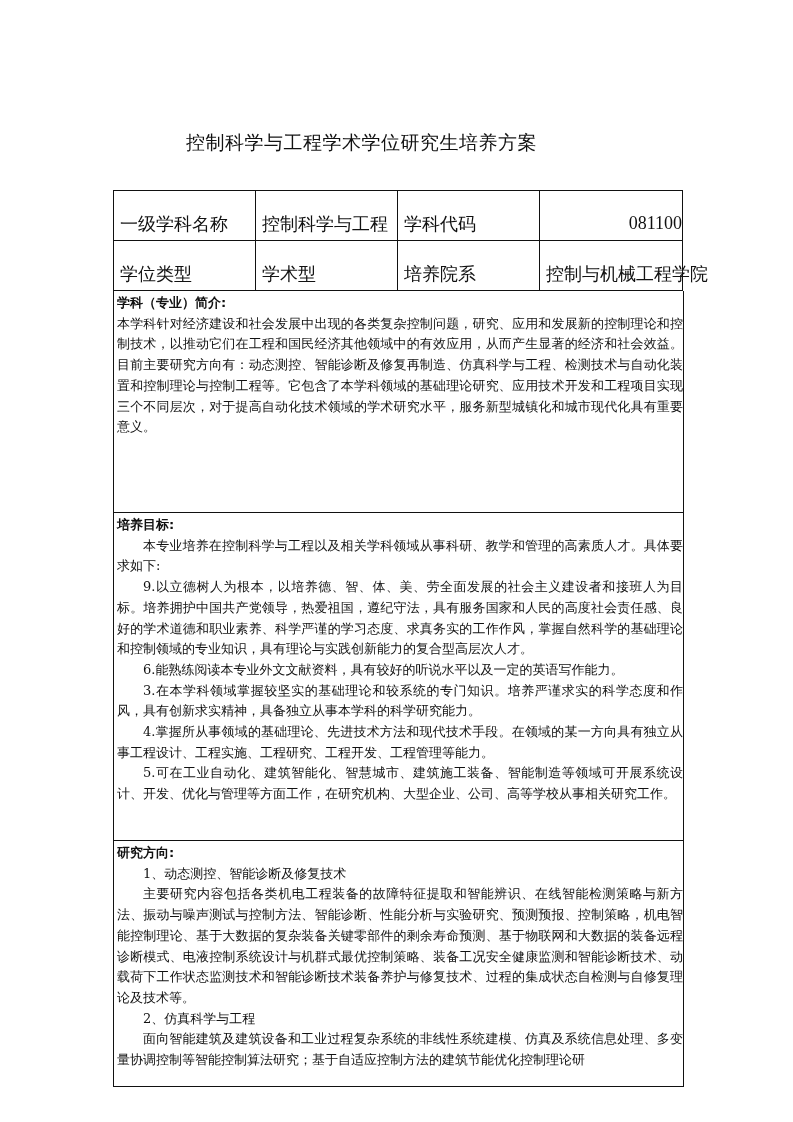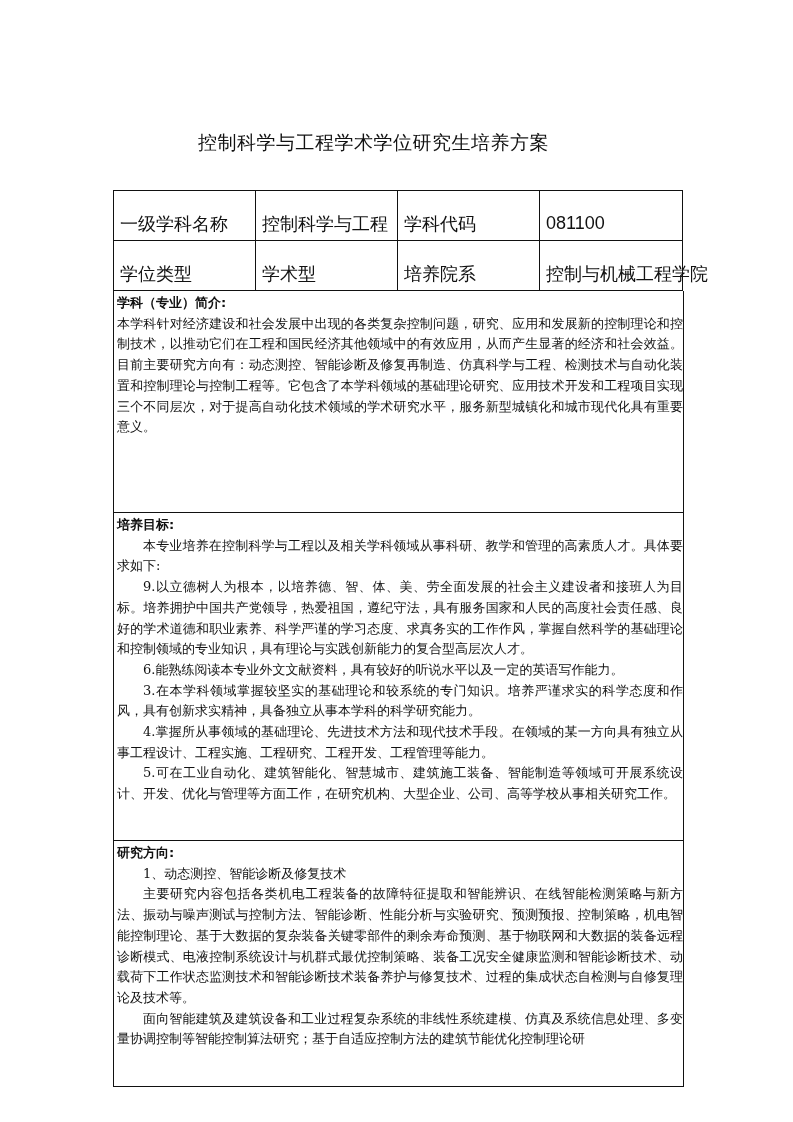--- a/index.html
+++ b/index.html
@@ -1,18 +1,18 @@
 <!DOCTYPE html>
 <html><head>
 <meta charset="utf-8">
 <style>
   html, body { margin: 0; padding: 0; background: #ffffff; }
   body { width: 793px; height: 1122px; position: relative; overflow: hidden;
          font-family: "DejaVu Serif", "Liberation Serif", serif; color: #111; }
-  .title { position: absolute; top: 130px; left: 16px; width: 715px; text-align: center;
+  .title { position: absolute; top: 130px; left: 4px; width: 715px; text-align: center;
            font-family: "DejaVu Sans", "Liberation Sans", sans-serif;
            font-size: 19px; letter-spacing: 0.5px; color: #111; }
   .sheet { position: absolute; left: 113px; top: 190px; width: 568px; }
   table.info { border-collapse: collapse; width: 569px; table-layout: fixed; }
   table.info td { border: 1.5px solid #111; height: 33px; padding: 16px 0 0 6px;
                   font-size: 18px; vertical-align: middle; white-space: nowrap; }
   .block { border: 1.5px solid #111; border-top: none; width: 566px; padding: 2px 0 16px 3px;
            font-size: 13px; line-height: 20.7px; box-sizing: content-box; }
   .block .head { font-weight: bold; font-family: "DejaVu Sans", "Liberation Sans", sans-serif; font-size: 13px; }
   .block p { margin: 0; text-align: justify; text-align-last: left; }
@@ -30,21 +30,21 @@
         <col style="width:142px">
         <col style="width:142px">
         <col style="width:142px">
         <col style="width:143px">
       </colgroup>
     <tbody>
         <tr>
       <td>一级学科名称</td>
       <td>控制科学与工程</td>
       <td>学科代码</td>
-      <td style="font-family:Liberation Sans, sans-serif;">081100</td>
+      <td style="font-family:Liberation Serif, serif;text-align:right;">081100</td>
     </tr>
     <tr>
       <td>学位类型</td>
       <td>学术型</td>
       <td>培养院系</td>
       <td>控制与机械工程学院</td>
     </tr>
   </tbody>
     </table>
 
@@ -60,15 +60,16 @@
     <p class="ind">6.能熟练阅读本专业外文文献资料，具有较好的听说水平以及一定的英语写作能力。</p>
     <p class="ind">3.在本学科领域掌握较坚实的基础理论和较系统的专门知识。培养严谨求实的科学态度和作风，具有创新求实精神，具备独立从事本学科的科学研究能力。</p>
     <p class="ind">4.掌握所从事领域的基础理论、先进技术方法和现代技术手段。在领域的某一方向具有独立从事工程设计、工程实施、工程研究、工程开发、工程管理等能力。</p>
     <p class="ind">5.可在工业自动化、建筑智能化、智慧城市、建筑施工装备、智能制造等领域可开展系统设计、开发、优化与管理等方面工作，在研究机构、大型企业、公司、高等学校从事相关研究工作。</p>
   </div>
 
   <div class="block last" style="height:227px;">
     <div class="head">研究方向:</div>
     <p class="ind">1、动态测控、智能诊断及修复技术</p>
     <p class="ind">主要研究内容包括各类机电工程装备的故障特征提取和智能辨识、在线智能检测策略与新方法、振动与噪声测试与控制方法、智能诊断、性能分析与实验研究、预测预报、控制策略，机电智能控制理论、基于大数据的复杂装备关键零部件的剩余寿命预测、基于物联网和大数据的装备远程诊断模式、电液控制系统设计与机群式最优控制策略、装备工况安全健康监测和智能诊断技术、动载荷下工作状态监测技术和智能诊断技术装备养护与修复技术、过程的集成状态自检测与自修复理论及技术等。</p>
+    <p class="ind">2、仿真科学与工程</p>
     <p class="ind">面向智能建筑及建筑设备和工业过程复杂系统的非线性系统建模、仿真及系统信息处理、多变量协调控制等智能控制算法研究；基于自适应控制方法的建筑节能优化控制理论研</p>
   </div>
 </div>
 
 </body></html>

